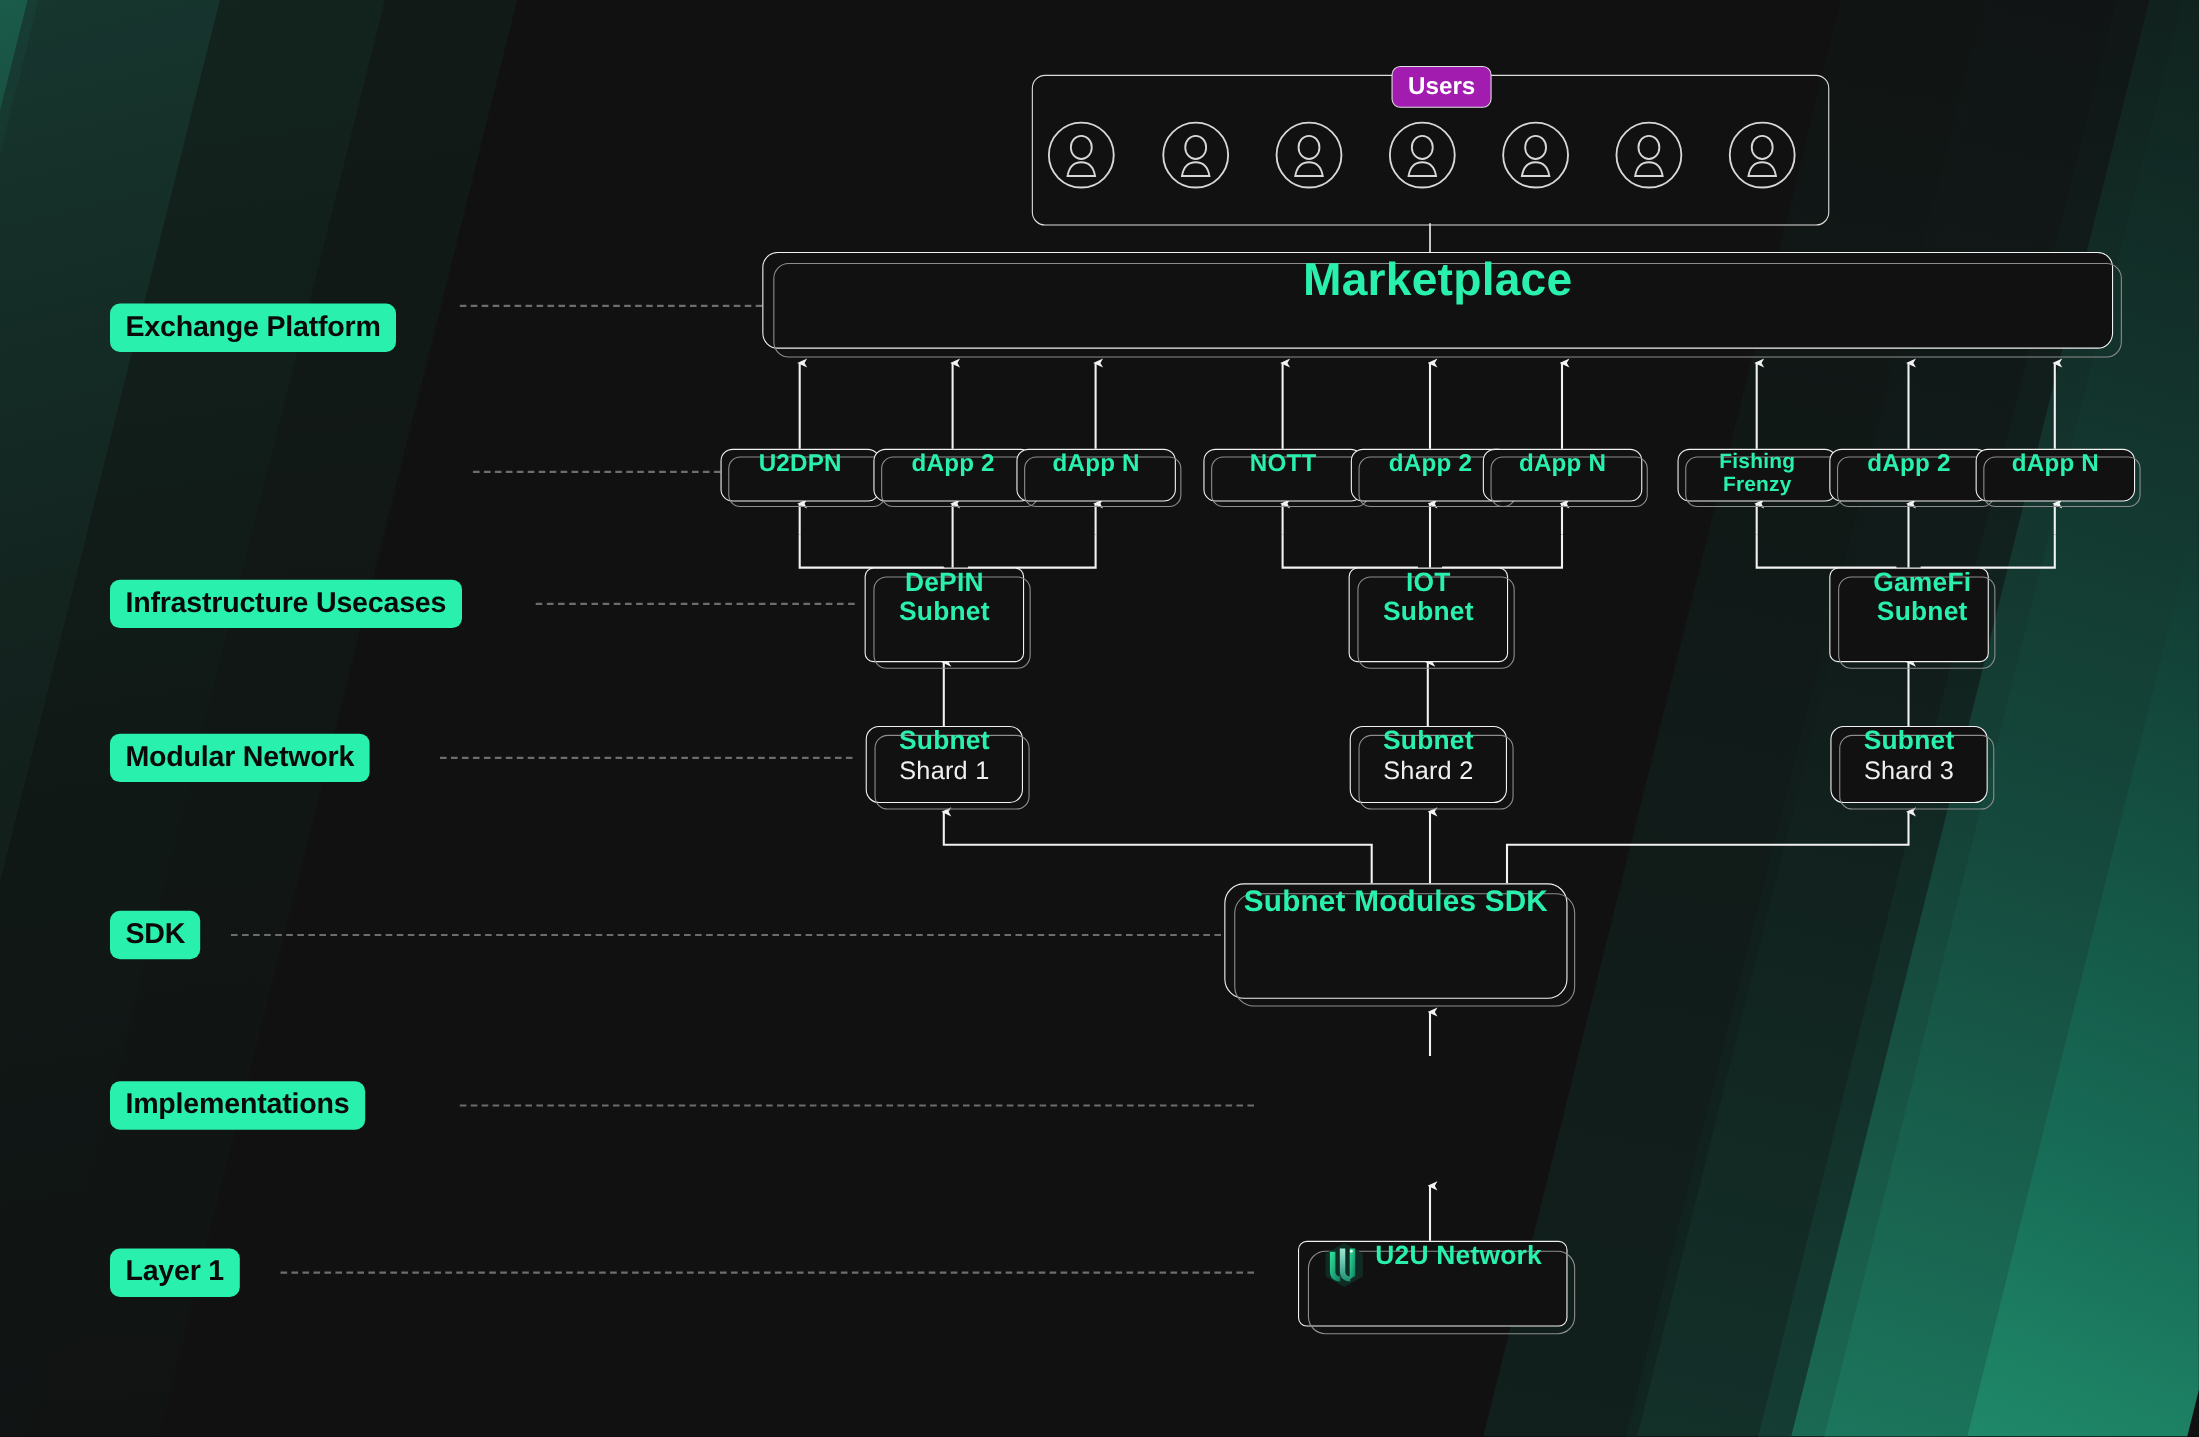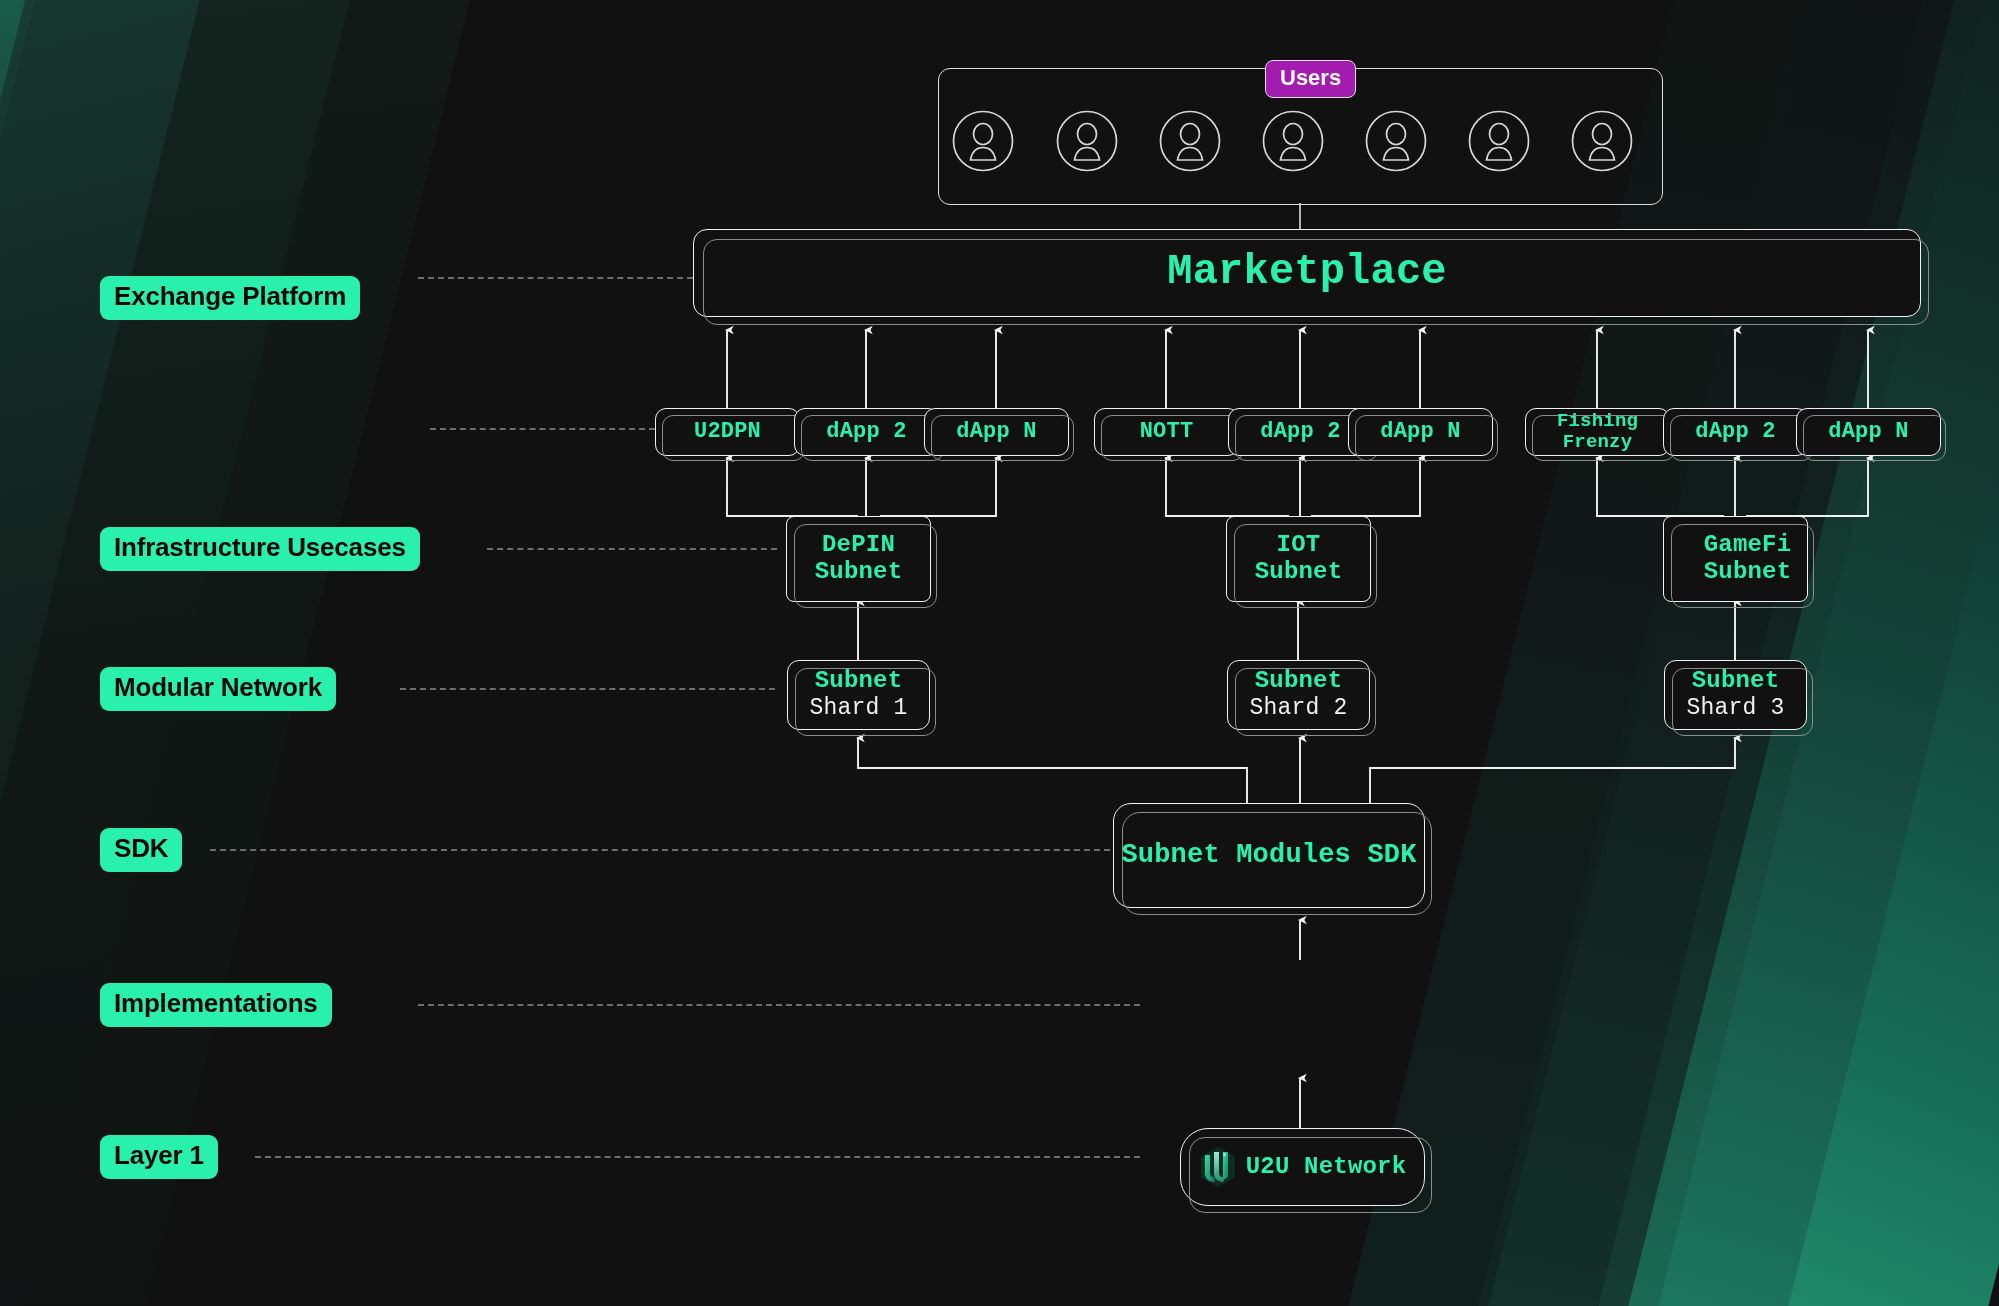--- a/index.html
+++ b/index.html
@@ -51,27 +51,25 @@
 
   
   .node{
     position:absolute;
     box-sizing:border-box;
     border:1.6px solid #f2f2f2;
     border-radius:12px;
     background:#111111;
     color:#2af0ad;
     display:flex;
-    align-items:center;
     justify-content:center;
     text-align:center;
     font-weight:700;
     letter-spacing:.2px;
     z-index:4;
-    font-family:Liberation Mono, monospace;
   }
   .node::after{
     content:"";
     position:absolute;
     left:7px;top:7px;right:-7px;bottom:-7px;
     border:1.4px solid #8d8d8d;
     border-radius:12px;
     z-index:-1;
   }
   .node > .lbl{position:relative;z-index:2;line-height:1.12;}
@@ -163,21 +161,21 @@
   #sdk-box::after{left:8px;top:8px;right:-8px;bottom:-8px;border-radius:18px;}
 
   #ovm-box{
     left:1145px;top:960px;width:310px;height:98px;
     font-size:31px;border-radius:18px;
   }
   #ovm-box::after{left:8px;top:8px;right:-8px;bottom:-8px;border-radius:18px;}
 
   #u2u-box{
     left:1180px;top:1128px;width:245px;height:78px;
-    font-size:24px;border-radius:28px;
+    font-size:24px;border-radius:8px;
     gap:9px;
   }
   #u2u-box::after{left:8px;top:8px;right:-8px;bottom:-8px;border-radius:16px;}
   #u2u-logo{width:38px;height:42px;flex:0 0 auto;}
 </style>
 </head>
 <body>
 
 <div id="stage">
 

